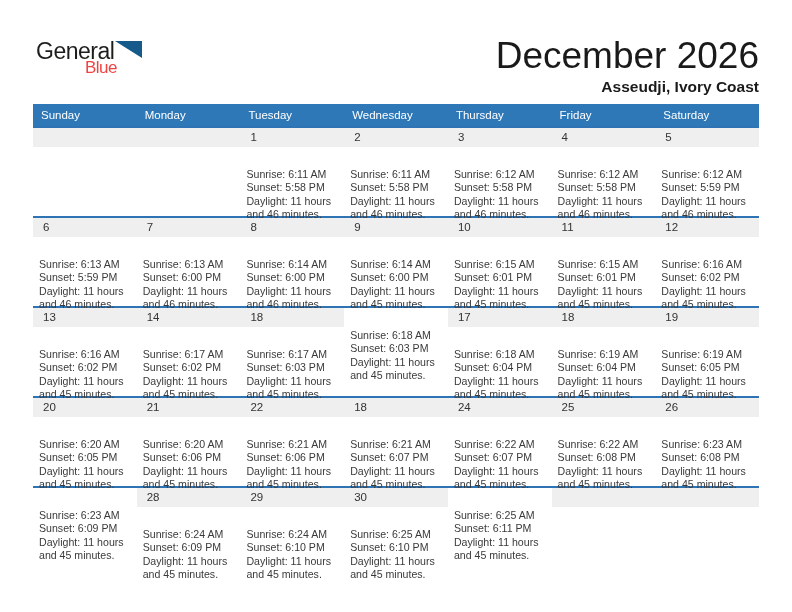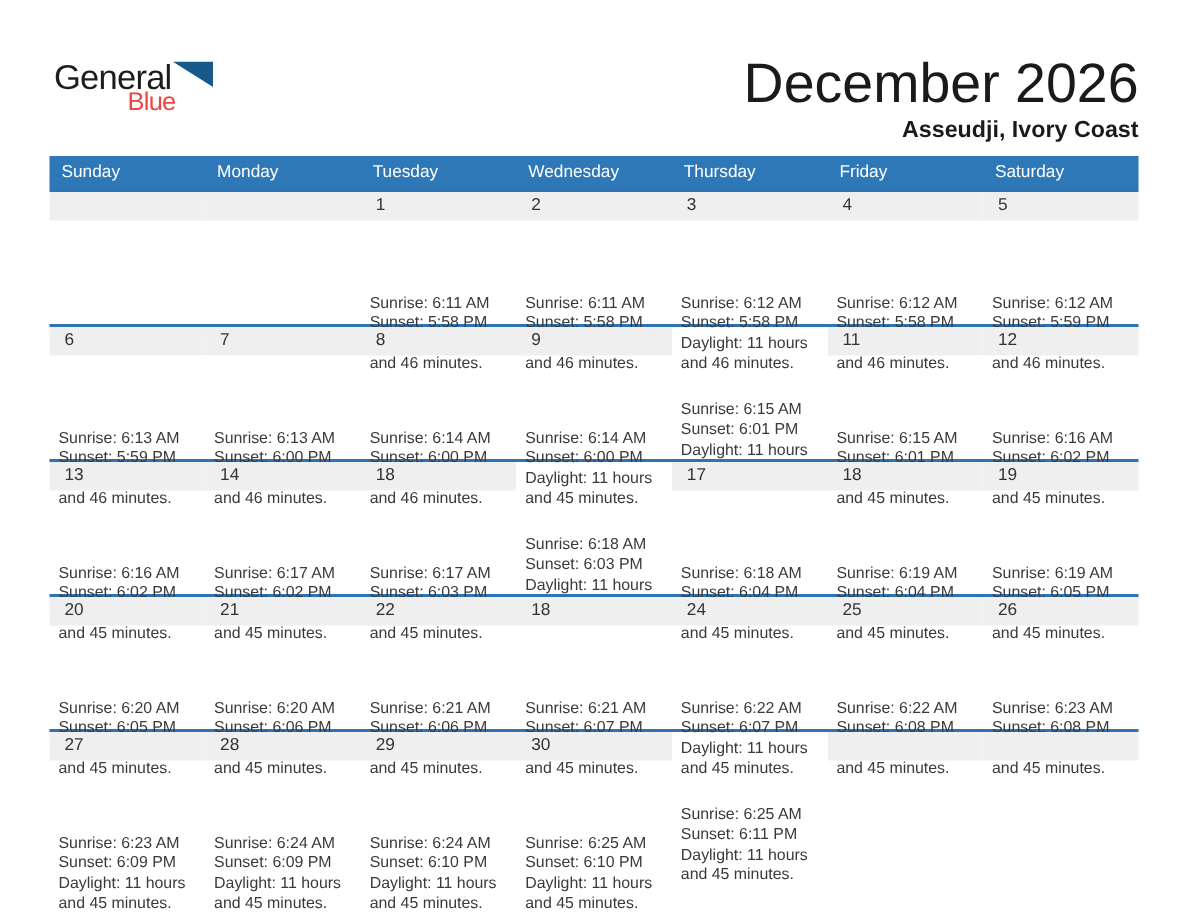--- a/index.html
+++ b/index.html
@@ -60,21 +60,21 @@
     background: #ffffff;
   }
   .day-cell { flex: 1 1 0; min-width: 0; }
   .day-band {
     height: 19px; background: #efefef;
     box-sizing: border-box; padding: 3px 0 0 10px;
     font-size: 11.5px; color: #333333; line-height: 1.1;
   }
   .day-content {
     padding: 21px 5px 0 6px;
-    font-size: 10.6px; line-height: 13.4px; color: #3a3a3a; margin-top: 28px;
+    font-size: 10.6px; line-height: 13.4px; color: #3a3a3a;
   }
   .day-line { display: block; }
 </style>
 </head>
 <body>
 
 <div class="page">
 
   <div class="logo">
     <div class="logo-top">
@@ -177,20 +177,21 @@
           </div>
           <div class="day-cell">
             <div class="day-band"><span>9</span></div>
             <div class="day-content">
               <span class="day-line">Sunrise: 6:14 AM</span>
               <span class="day-line">Sunset: 6:00 PM</span>
               <span class="day-line">Daylight: 11 hours and 45 minutes.</span>
             </div>
           </div>
           <div class="day-cell">
+            <div class="day-band"><span>10</span></div>
             <div class="day-content">
               <span class="day-line">Sunrise: 6:15 AM</span>
               <span class="day-line">Sunset: 6:01 PM</span>
               <span class="day-line">Daylight: 11 hours and 45 minutes.</span>
             </div>
           </div>
           <div class="day-cell">
             <div class="day-band"><span>11</span></div>
             <div class="day-content">
               <span class="day-line">Sunrise: 6:15 AM</span>
@@ -317,21 +318,20 @@
             <div class="day-band"><span>26</span></div>
             <div class="day-content">
               <span class="day-line">Sunrise: 6:23 AM</span>
               <span class="day-line">Sunset: 6:08 PM</span>
               <span class="day-line">Daylight: 11 hours and 45 minutes.</span>
             </div>
           </div>
         </div>
         <div class="week-row">
           <div class="day-cell">
-            <div class="day-band"><span>27</span></div>
             <div class="day-content">
               <span class="day-line">Sunrise: 6:23 AM</span>
               <span class="day-line">Sunset: 6:09 PM</span>
               <span class="day-line">Daylight: 11 hours and 45 minutes.</span>
             </div>
           </div>
           <div class="day-cell">
             <div class="day-band"><span>28</span></div>
             <div class="day-content">
               <span class="day-line">Sunrise: 6:24 AM</span>

